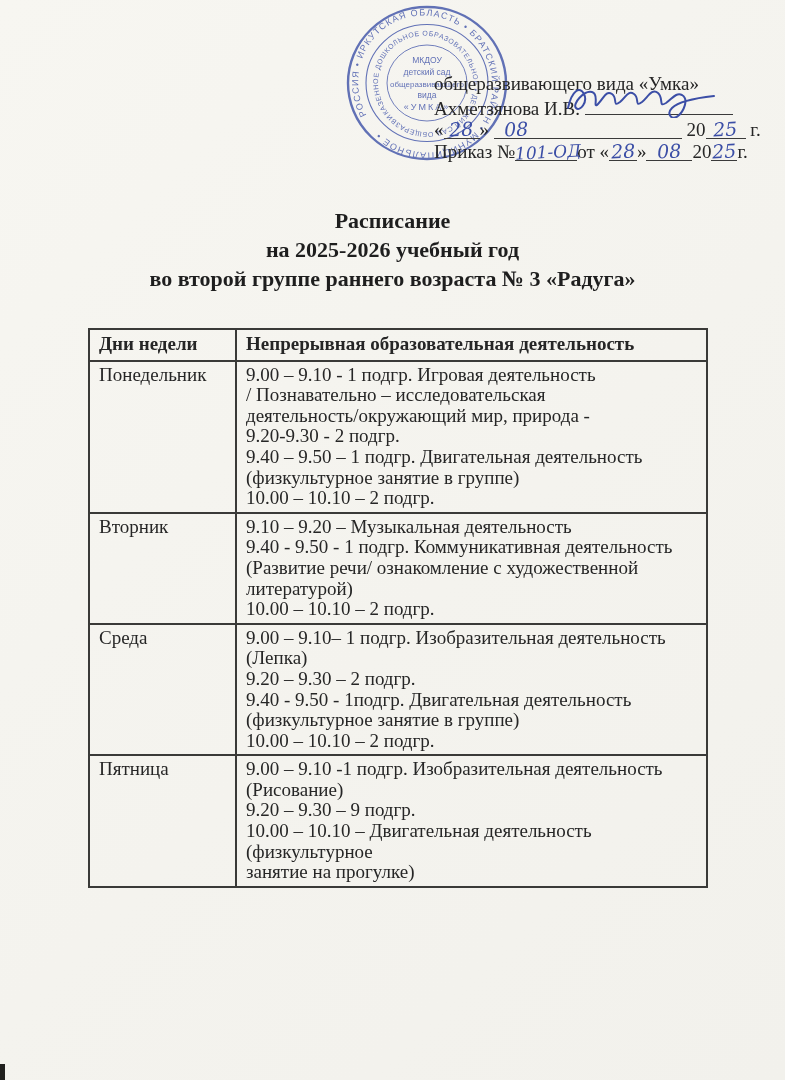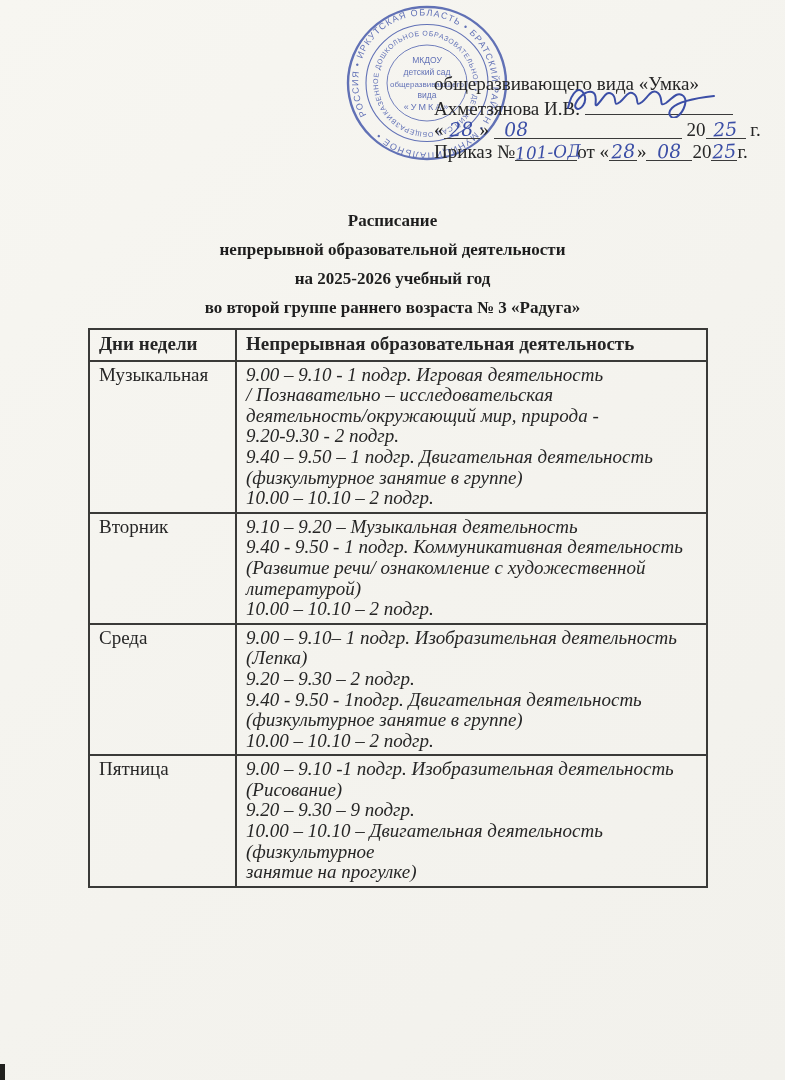--- a/index.html
+++ b/index.html
@@ -37,37 +37,37 @@
     font-family:"DejaVu Serif", serif;font-style:italic;
     color:#3b4ea6;font-size:19px;display:inline-block;
     transform:rotate(-3deg);line-height:14px;
   }
   .name-row{position:relative;}
   .sig-line{display:inline-block;border-bottom:1.3px solid #3a3a3a;width:148px;height:18px;vertical-align:baseline;}
   .signature-svg{position:absolute;left:128px;top:-18px;}
   
   .title{
     position:absolute;left:0;top:206px;width:785px;
-    text-align:center;font-weight:bold;font-size:17px;line-height:29px;
+    text-align:center;font-weight:bold;font-size:22px;line-height:29px;
     color:#1e1e1e;
   }
   
   table.schedule{
     position:absolute;left:88px;top:328px;width:620px;
     border-collapse:collapse;table-layout:fixed;
   }
   table.schedule th, table.schedule td{
     border:2px solid #3a3a38;
     vertical-align:top;text-align:left;
     padding:3px 18px 3px 9px;
     font-size:19px;line-height:20.6px;
   }
   table.schedule th{font-weight:bold;padding-top:4px;padding-bottom:5px;}
   col.day-col{width:147px;}
-  td.activity{white-space:pre-line;font-style:italic;}
+  td.activity{white-space:pre-line;}
   tbody tr:nth-child(1) td{height:138px;}
   tbody tr:nth-child(2) td{height:97px;margin-top:48px;}
   tbody tr:nth-child(3) td{height:98px;border-radius:19px;}
   tbody tr:nth-child(4) td{height:102px;}
   tbody tr:nth-child(5) td{height:114px;margin-left:42px;}
 </style>
 </head>
 <body>
 
 <div class="page">
@@ -118,39 +118,38 @@
     </div>
 
     <div class="row">
       <span>Приказ №</span><span class="blank" style="width:62px;"><span class="hand" style="font-size:17px;">101-ОД</span></span><span>от</span>
       <span>«</span><span class="blank" style="width:28px;"><span class="hand">28</span></span><span>»</span><span class="blank" style="width:46px;"><span class="hand">08</span></span><span>20</span><span class="blank" style="width:26px;"><span class="hand">25</span></span><span>г.</span>
     </div>
   </div>
 
   <div class="title">
     <div>Расписание</div>
-    <div>непрерывной образовательной деятельности</div>
     <div>на 2025-2026 учебный год</div>
     <div>во второй группе раннего возраста № 3 «Радуга»</div>
   </div>
 
   <table class="schedule">
     <colgroup>
         <col class="day-col">
         <col>
       </colgroup>
     <thead>
       <tr>
         <th>Дни недели</th>
         <th>Непрерывная образовательная деятельность</th>
       </tr>
     </thead>
     <tbody>
     <tr>
-      <td>Музыкальная</td>
+      <td>Понедельник</td>
       <td class="activity">9.00 – 9.10 - 1 подгр.  Игровая деятельность
 / Познавательно – исследовательская
 деятельность/окружающий мир, природа  -
 9.20-9.30 - 2 подгр.
 9.40 – 9.50 – 1 подгр. Двигательная деятельность
 (физкультурное занятие в группе)
 10.00 – 10.10 – 2 подгр.</td>
     </tr>
 
     <tr>

